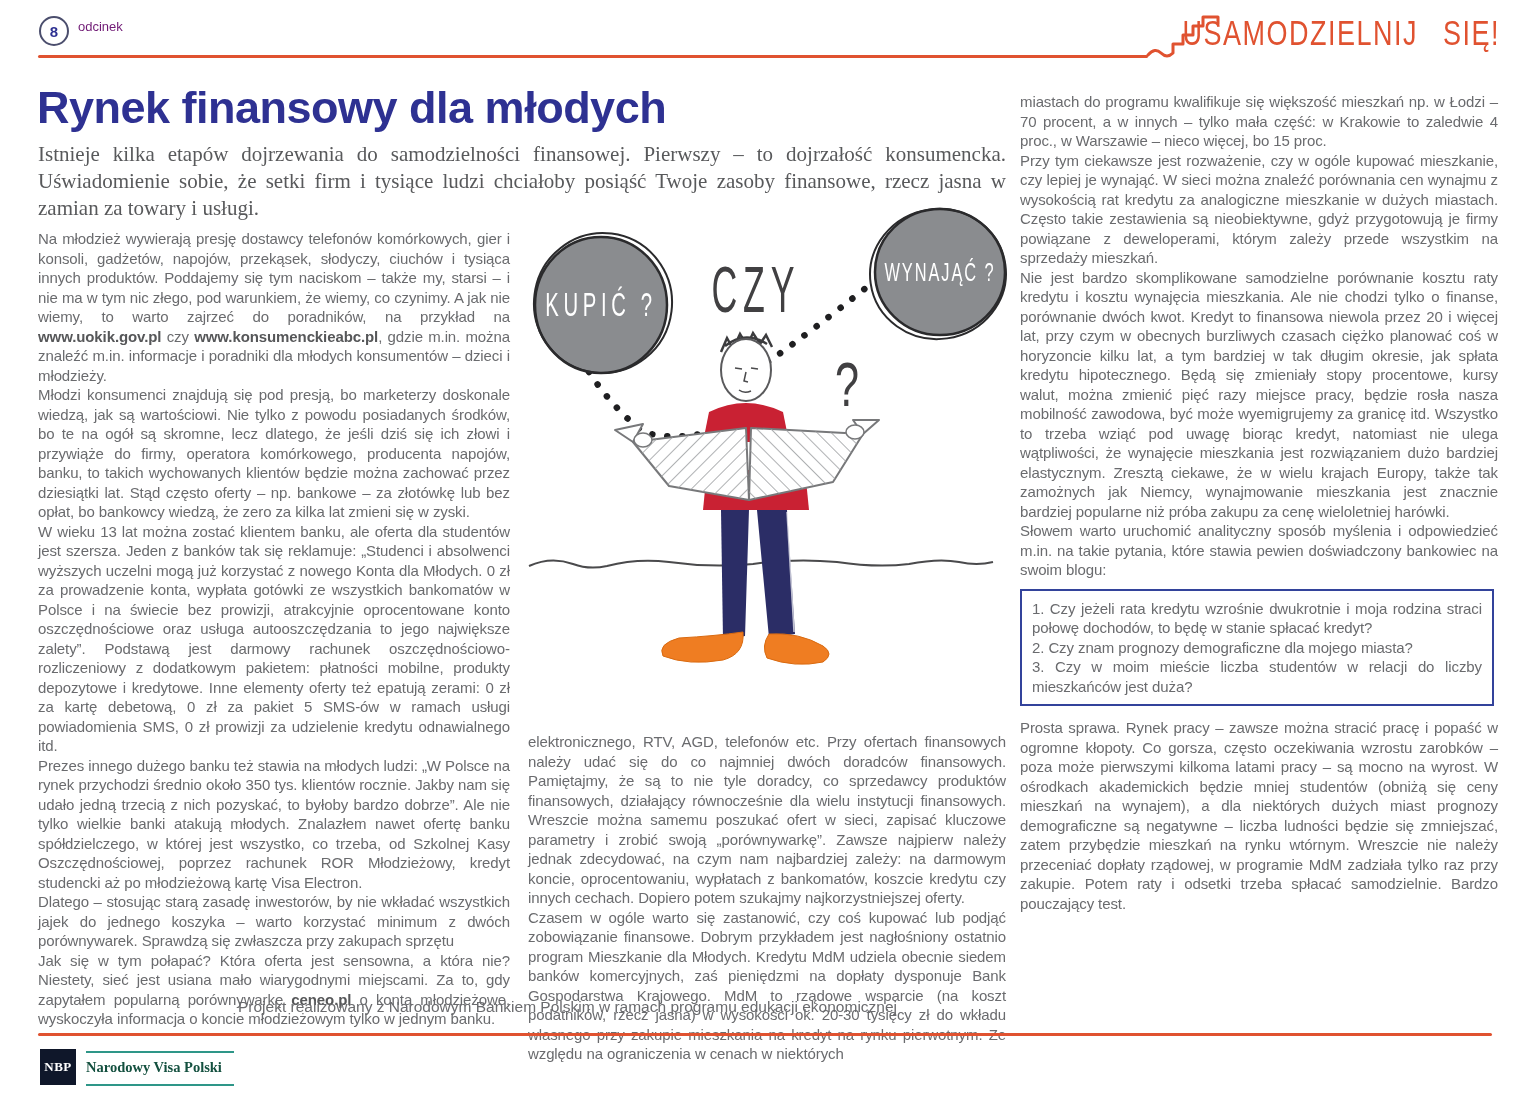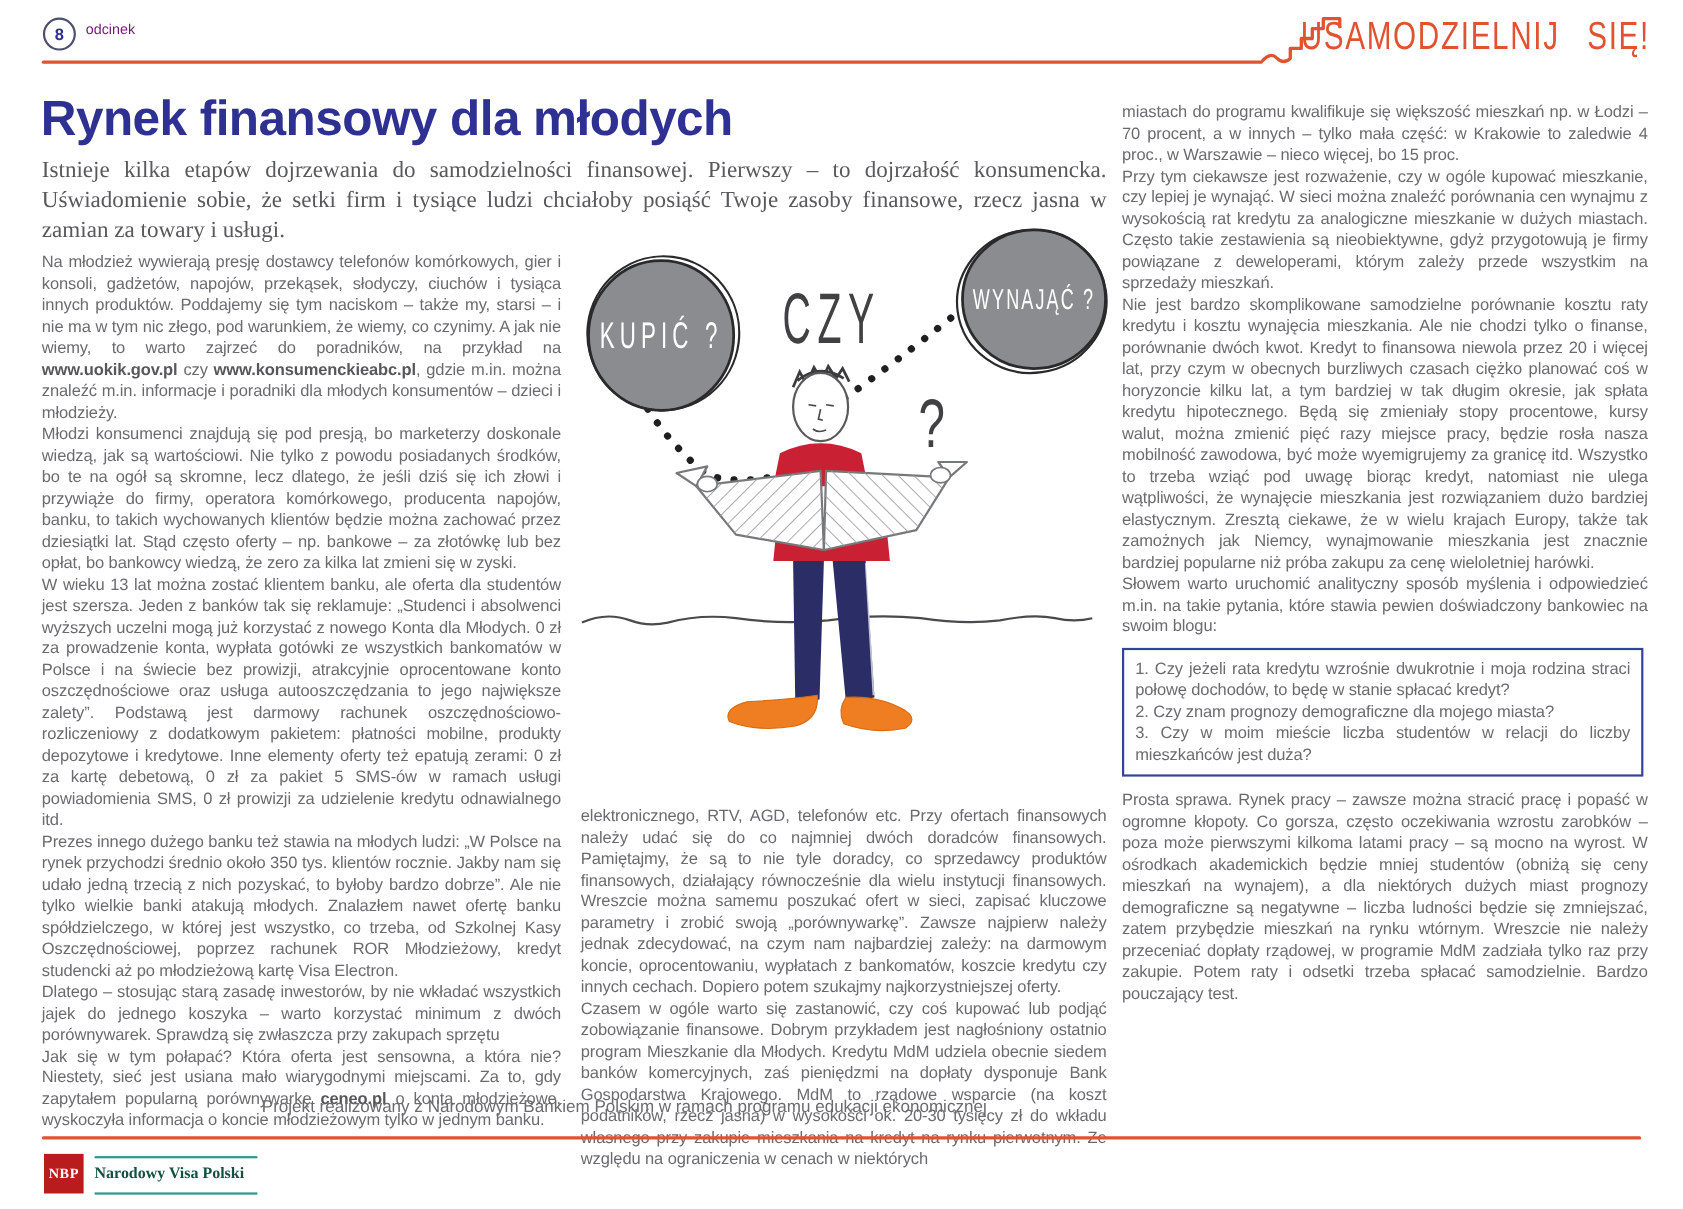--- a/index.html
+++ b/index.html
@@ -45,21 +45,21 @@
   .sketch-text{font-family:"Liberation Sans", sans-serif; fill:#ffffff;}
   .dark-text{font-family:"Liberation Sans", sans-serif; fill:#414042;}
   .dots{fill:none; stroke:#1f1f21; stroke-width:6.5; stroke-linecap:round; stroke-dasharray:0.1 15;}
   .shirt{fill:var(--shirt_red);}
   .pants{fill:var(--pants_navy);}
   .shoe{fill:var(--shoes_orange); stroke:#d96a10; stroke-width:1;}
   .paper{fill:#ffffff; stroke:#77787a; stroke-width:2; stroke-linejoin:round;}
   .sk{stroke:#4a4a4c; stroke-width:2; fill:none;}
   
   .nbp-square{position:absolute; left:40px; top:1049px; width:36px; height:36px;
-    background:#b91c1c; display:flex; align-items:center; justify-content:center;}
+    background:#0f172a; display:flex; align-items:center; justify-content:center;}
   .nbp-abbr{color:#fff; font-family:"Liberation Serif", serif; font-weight:700; font-size:13px; letter-spacing:0.5px;}
   .nbp-line{position:absolute; left:86px; width:148px; height:2px; background:var(--nbp_teal);}
   .nbp-name{position:absolute; left:86px; top:1059px; font-family:"Liberation Serif", serif;
     font-weight:700; font-size:14.5px; color:var(--nbp_green);}
   .credit{position:absolute; left:238px; top:998px; font-size:15.5px; color:var(--body_gray);}
 </style>
 </head>
 <body>
 
 <div class="page">

